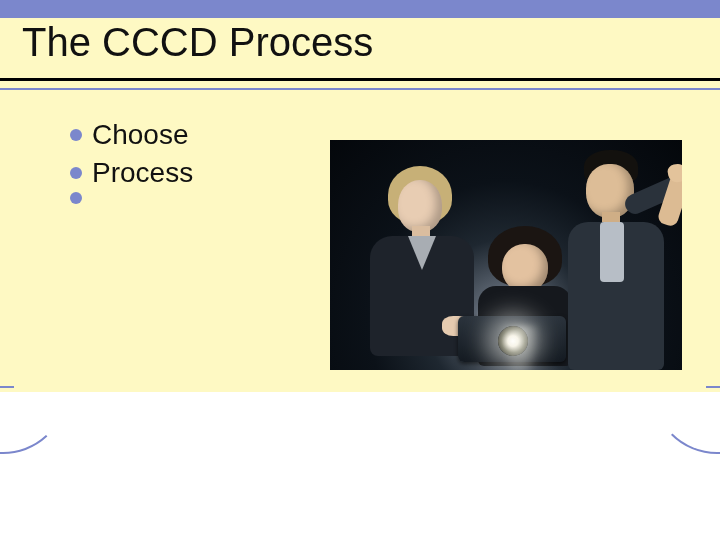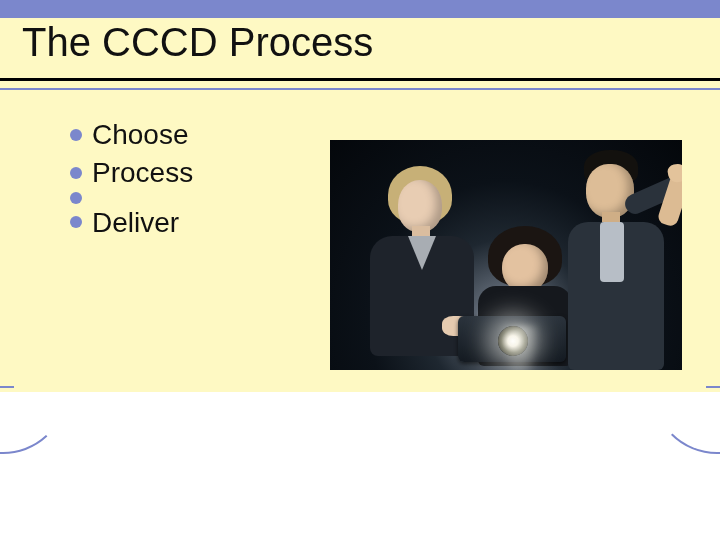--- a/index.html
+++ b/index.html
@@ -150,24 +150,20 @@
       <span class="bullet-dot"></span>
       <span>Choose</span>
     </li>
     <li>
       <span class="bullet-dot"></span>
       <span>Process</span>
     </li>
     <li>
       <span class="bullet-dot"></span>
     </li>
-    <li>
-      <span class="bullet-dot"></span>
-      <span>Deliver</span>
-    </li>
   </ul>
 
   <div class="image-box" aria-label="Three business-attired presenters gathered around a lit projector against a dark background; the man on the right is pointing forward.">
     <div class="fig w1">
       <div class="hair"></div>
         <div class="face"></div>
         <div class="neck"></div>
         <div class="torso"></div>
         <div class="vee"></div>
         <div class="hand"></div>

